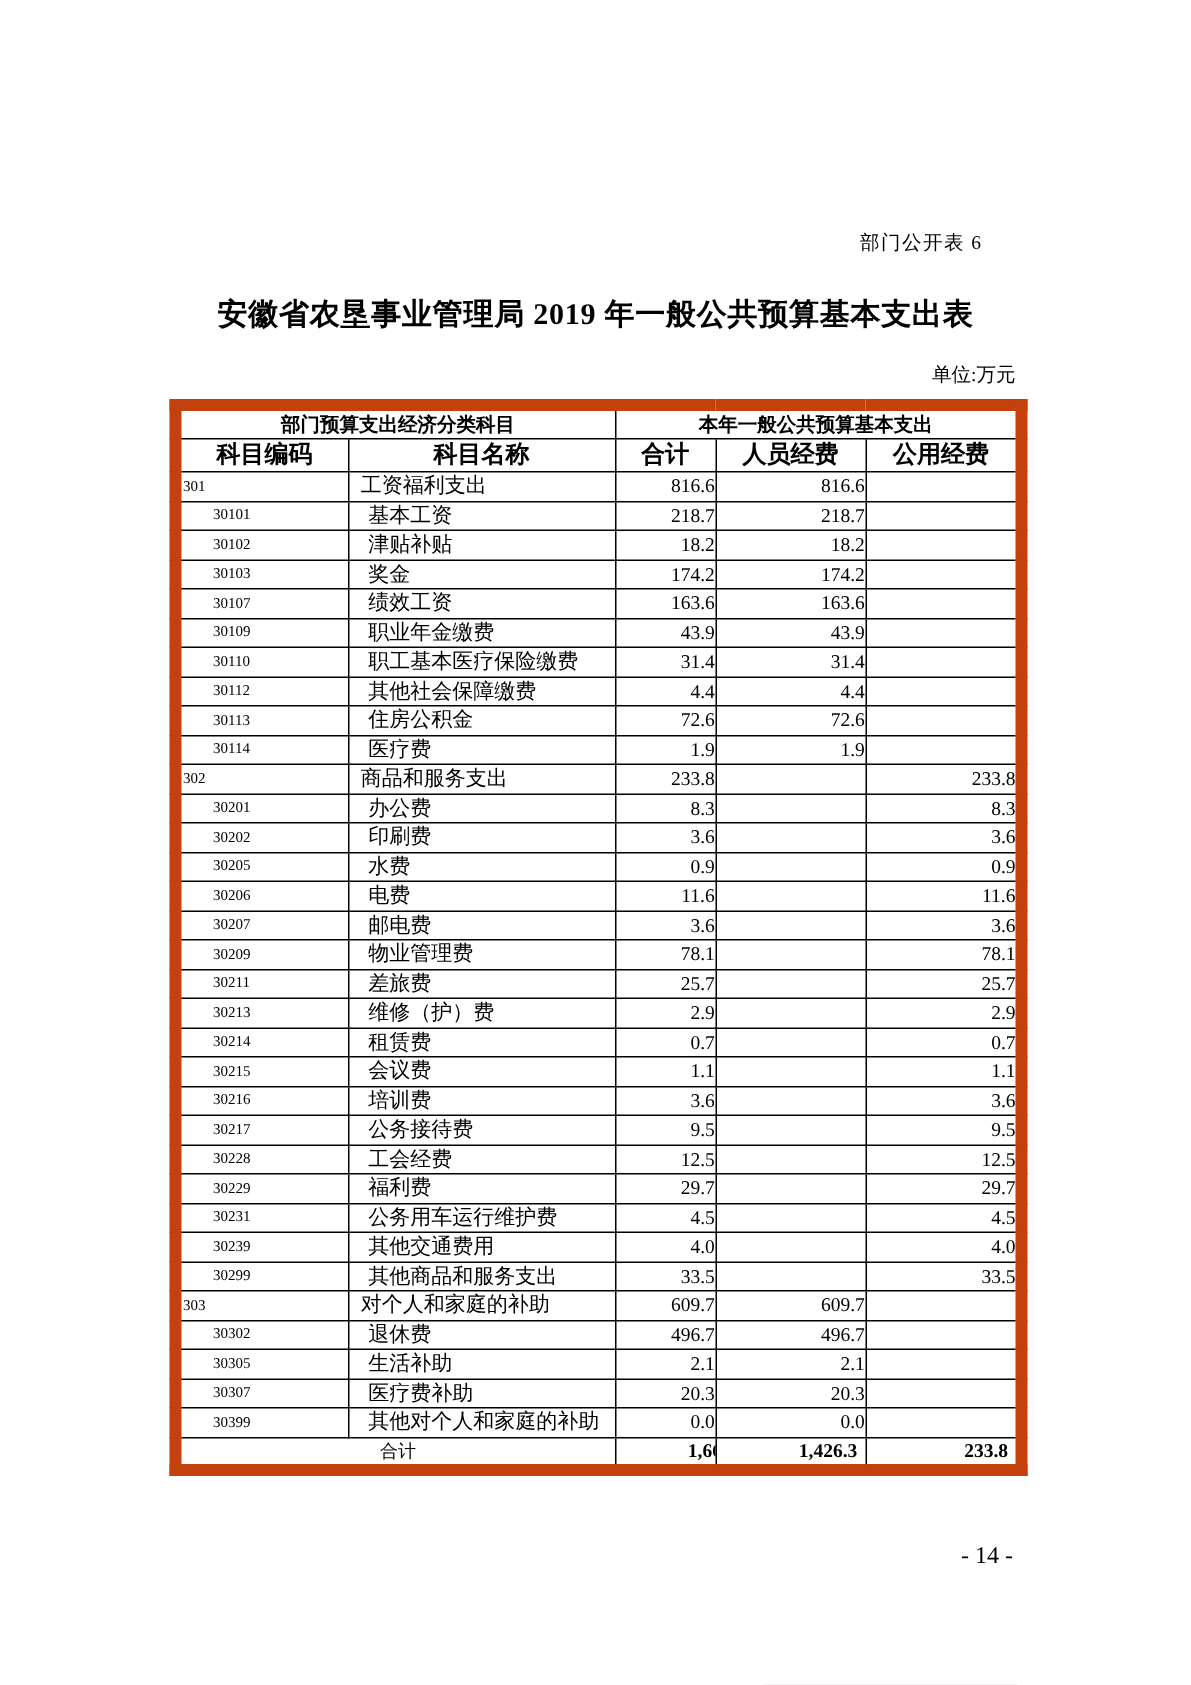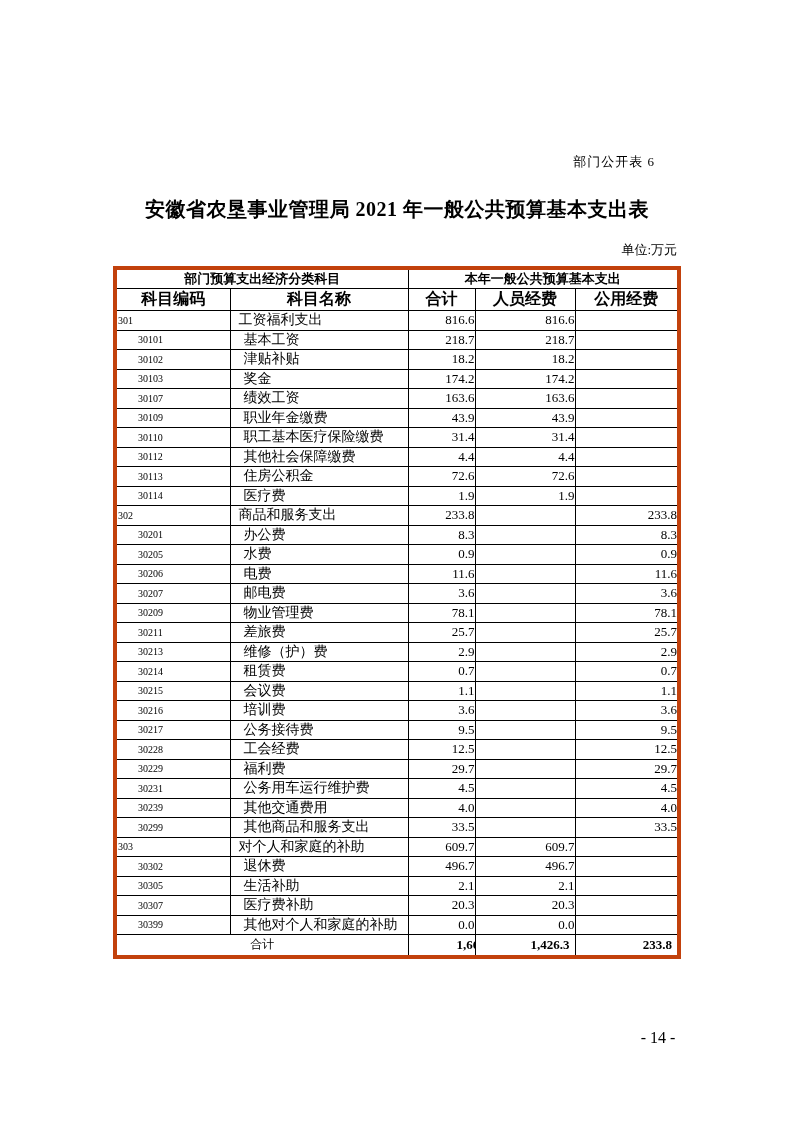--- a/index.html
+++ b/index.html
@@ -37,21 +37,21 @@
     right: 117px;
     font-size: 13px;
   }
   table.budget {
     position: absolute;
     top: 266px;
     left: 113px;
     width: 564px;
     border-collapse: collapse;
     table-layout: fixed;
-    border: 4px solid #c2410c;
+    border: 8px solid #c2410c;
   }
   table.budget td {
     border: 1px solid #000;
     overflow: hidden;
     white-space: nowrap;
     padding: 0;
     vertical-align: middle;
   }
   tr.hdr1 td { height: 20px; font-size: 13px; font-weight: bold; text-align: center; }
   tr.hdr2 td { height: 21px; font-size: 16px; font-weight: bold; text-align: center; border-bottom: 1.5px solid #000; margin-top: 44px; }
@@ -90,21 +90,21 @@
     font-size: 16px;
   }
 </style>
 </head>
 <body>
 
 <div class="page">
 
   <div class="doc-label">部门公开表 6</div>
 
-  <h1 class="page-title">安徽省农垦事业管理局 2021 年一般公共预算基本支出表</h1>
+  <h1 class="page-title">安徽省农垦事业管理局 2019 年一般公共预算基本支出表</h1>
 
   <div class="unit-label">单位:万元</div>
 
   <table class="budget">
     <colgroup>
       <col style="width:115px">
       <col style="width:178px">
       <col style="width:67px">
       <col style="width:100px">
       <col style="width:104px">
@@ -201,20 +201,27 @@
           <td class="cell-public lvl1">233.8</td>
         </tr>
         <tr>
           <td class="cell-code lvl2">30201</td>
           <td class="cell-name lvl2">办公费</td>
           <td class="cell-total lvl2">8.3</td>
           <td class="cell-personnel lvl2"></td>
           <td class="cell-public lvl2">8.3</td>
         </tr>
         <tr>
+          <td class="cell-code lvl2">30202</td>
+          <td class="cell-name lvl2">印刷费</td>
+          <td class="cell-total lvl2">3.6</td>
+          <td class="cell-personnel lvl2"></td>
+          <td class="cell-public lvl2">3.6</td>
+        </tr>
+        <tr>
           <td class="cell-code lvl2">30205</td>
           <td class="cell-name lvl2">水费</td>
           <td class="cell-total lvl2">0.9</td>
           <td class="cell-personnel lvl2"></td>
           <td class="cell-public lvl2">0.9</td>
         </tr>
         <tr>
           <td class="cell-code lvl2">30206</td>
           <td class="cell-name lvl2">电费</td>
           <td class="cell-total lvl2">11.6</td>

